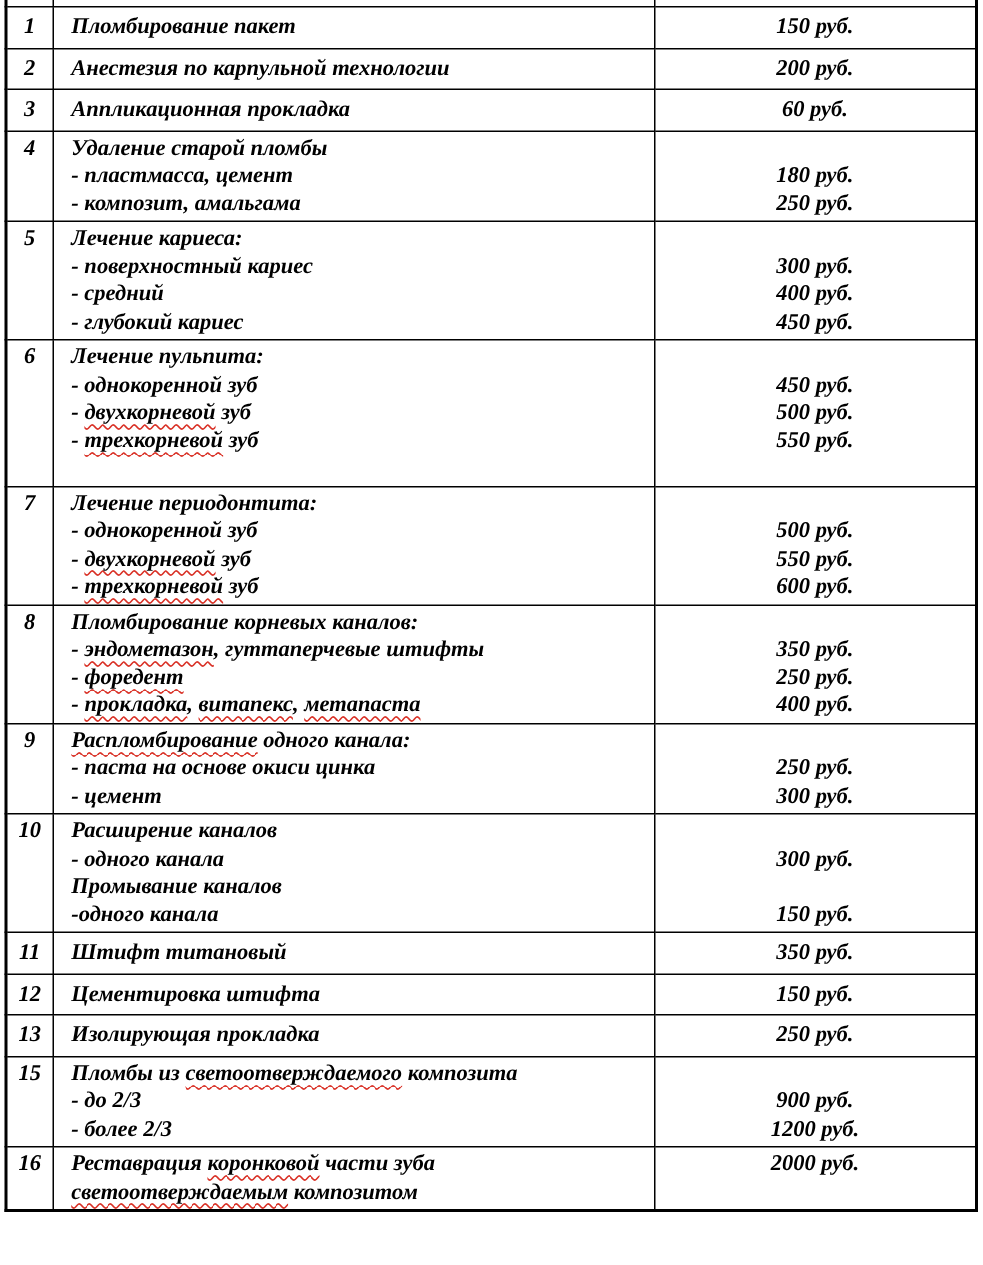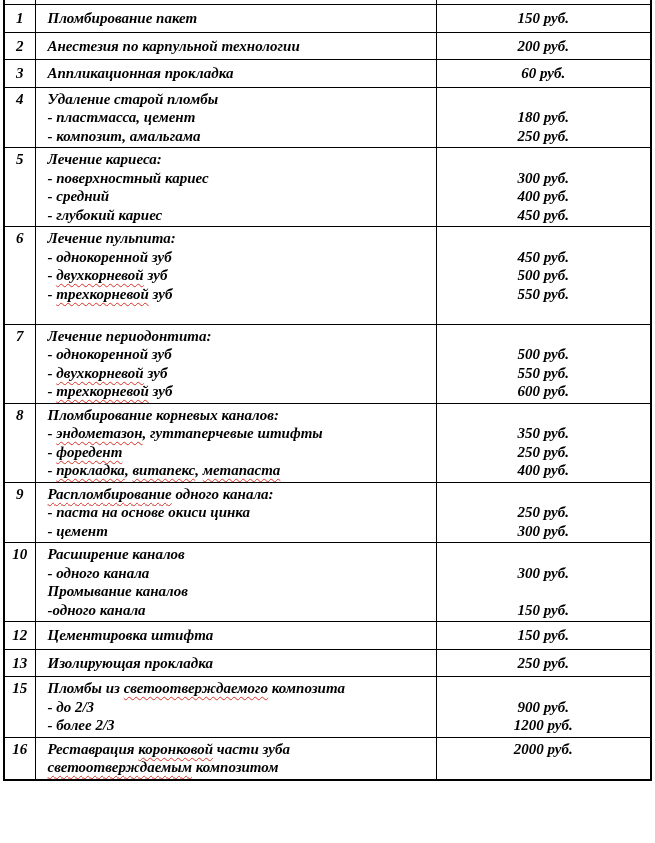--- a/index.html
+++ b/index.html
@@ -232,20 +232,31 @@
           </td>
           <td class="price">
             <div class="line">&nbsp;</div>
             <div class="line">300 руб.</div>
             <div class="line">&nbsp;</div>
             <div class="line">150 руб.</div>
           </td>
         </tr>
         <tr>
           <td class="num">
+            <div class="line">11</div>
+          </td>
+          <td class="name">
+            <div class="line"><span>Штифт титановый</span></div>
+          </td>
+          <td class="price">
+            <div class="line">350 руб.</div>
+          </td>
+        </tr>
+        <tr>
+          <td class="num">
             <div class="line">12</div>
           </td>
           <td class="name">
             <div class="line"><span>Цементировка штифта</span></div>
           </td>
           <td class="price">
             <div class="line">150 руб.</div>
           </td>
         </tr>
         <tr>

